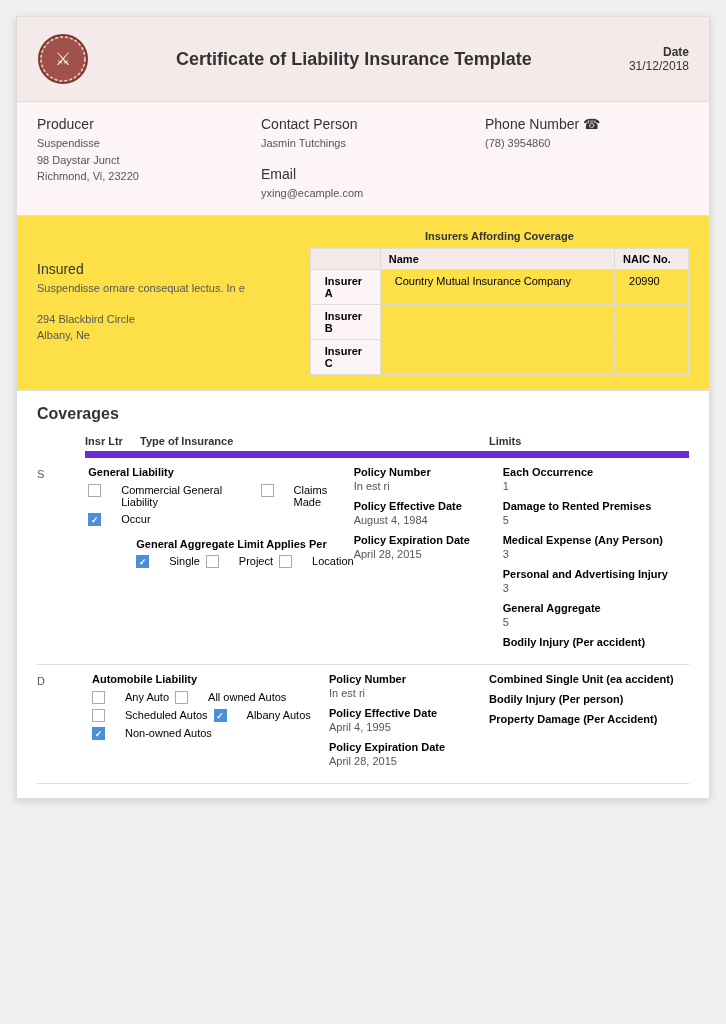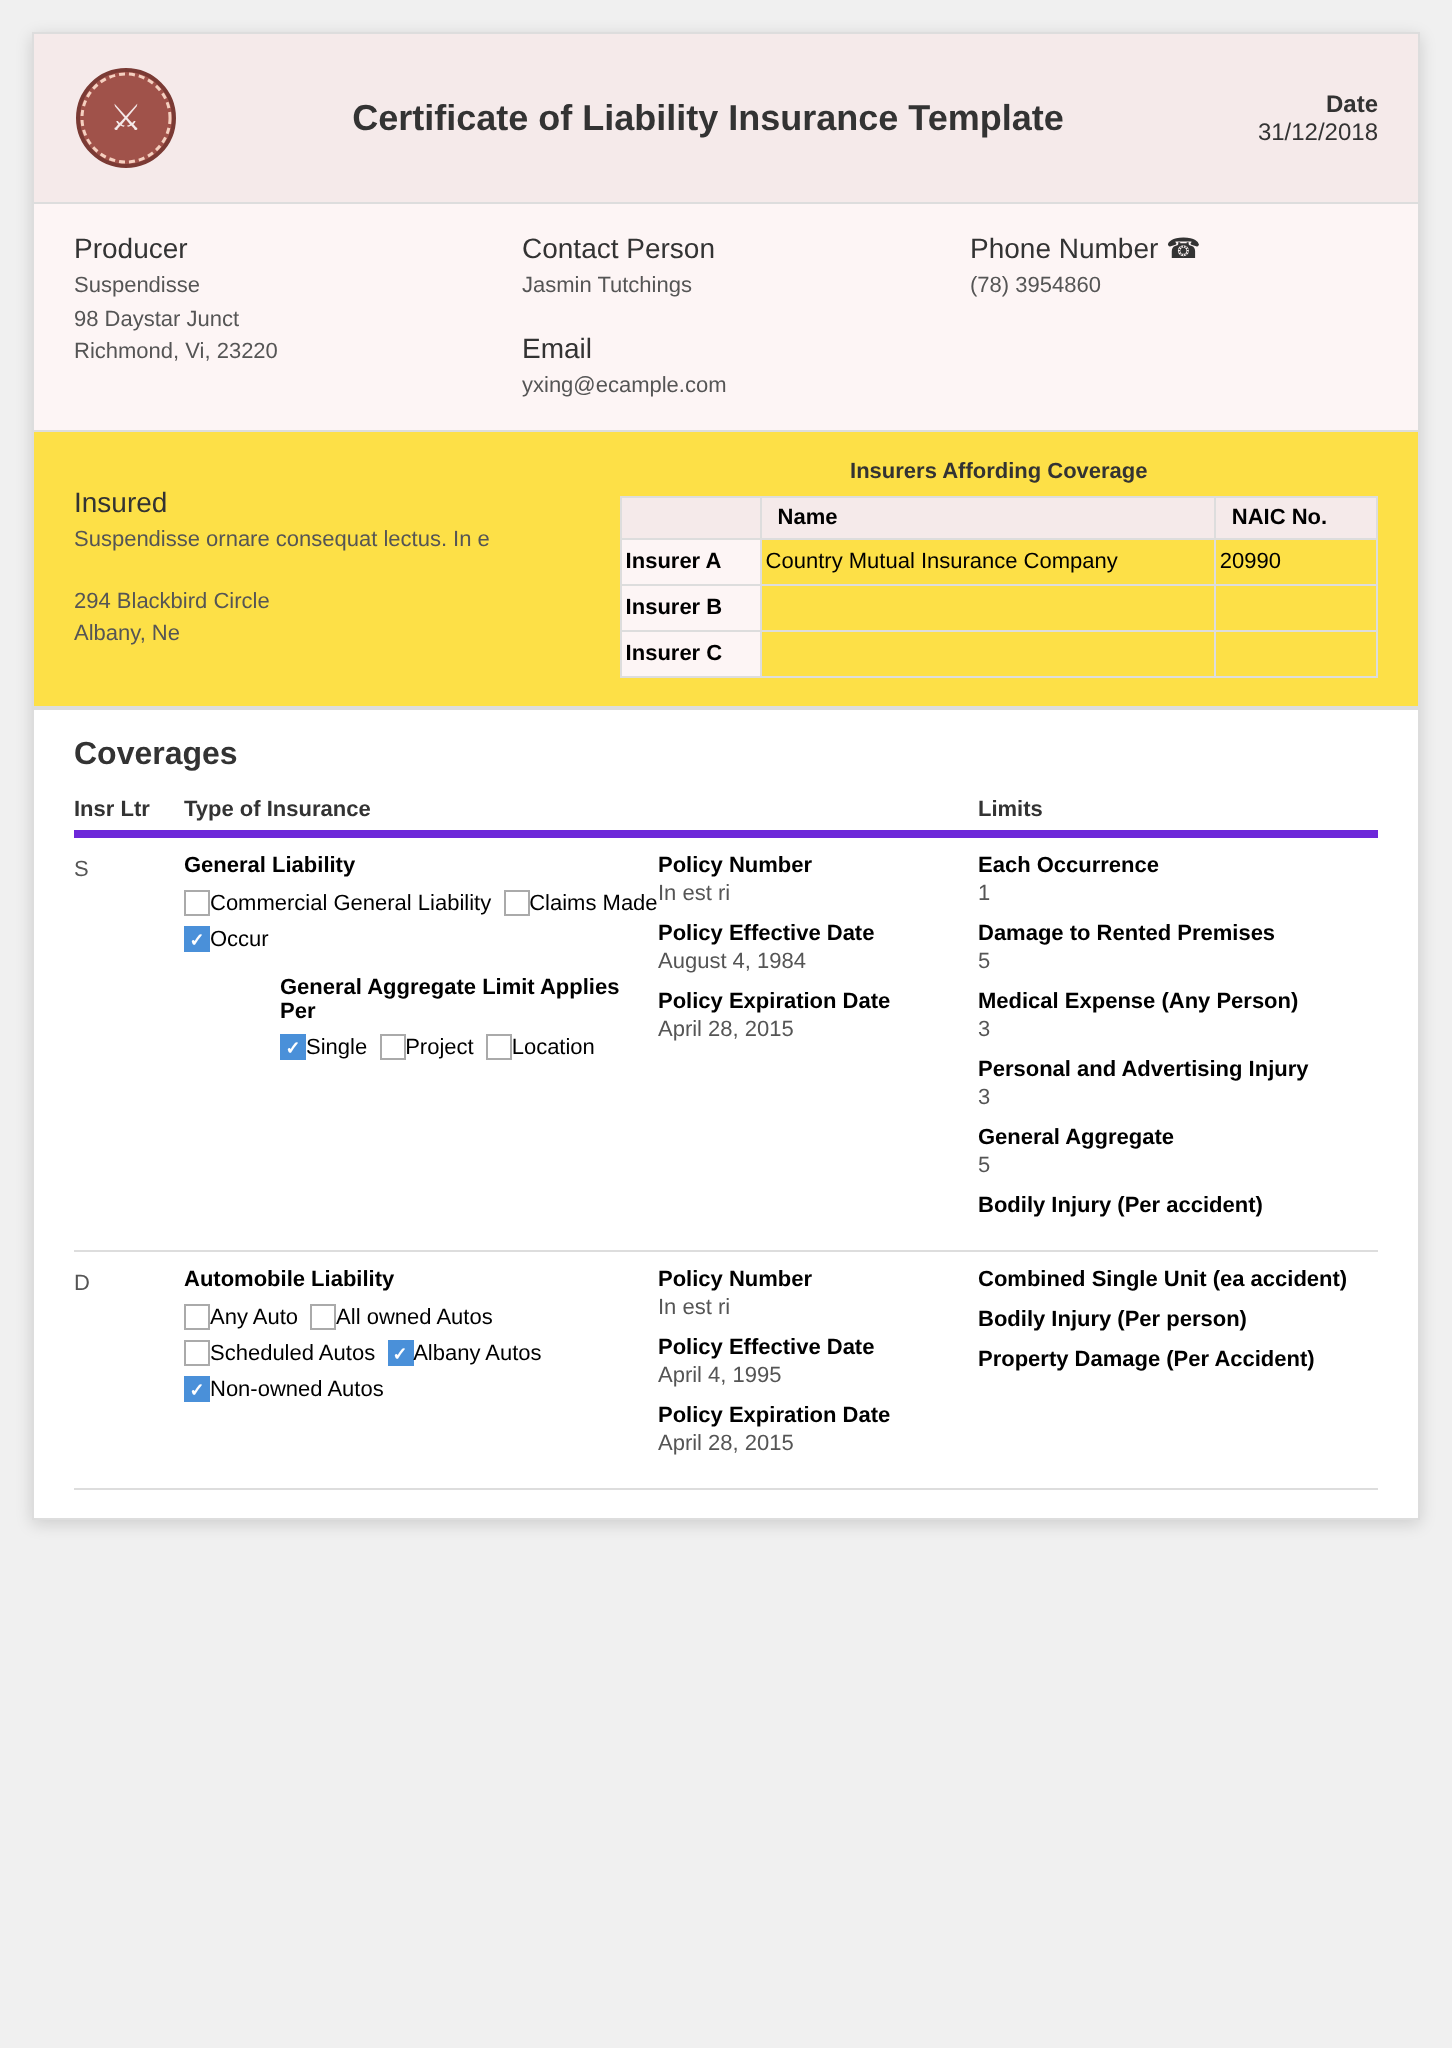--- a/index.html
+++ b/index.html
@@ -103,21 +103,21 @@
       font-size: 11px;
     }
     .insurers-table th {
       background: #f5eaea;
       padding: 4px 8px;
       text-align: left;
       font-weight: bold;
       border: 1px solid #ddd;
     }
     .insurers-table td {
-      padding: 5px 2px;
+      padding: 5px 14px;
       border: 1px solid #ddd;
       vertical-align: top;
     }
     .insurers-table .row-label {
       font-weight: bold;
       background: #fdf5f5;
       width: 70px;
     }
 
     
@@ -129,21 +129,22 @@
       font-weight: bold;
       color: #333;
       margin-bottom: 8px;
     }
     .coverages-header {
       display: flex;
       font-size: 11px;
       font-weight: bold;
       color: #333;
       padding: 4px 0;
-      border-bottom: 4px solid #6d28d9;
+      border-bottom: 7px solid #6d28d9;
+      margin-left: 48px;
     }
     .col-insr {
       width: 55px;
     }
     .col-type {
       flex: 1;
     }
     .col-policy {
       width: 160px;
     }
@@ -195,22 +196,22 @@
 
     
     .checkbox-row {
       display: flex;
       align-items: center;
       gap: 6px;
       margin-bottom: 5px;
     }
     .checkbox-item {
       display: flex;
-      align-items: center;
-      gap: 0;
+      align-items: flex-start;
+      gap: 20px;
     }
     .cb {
       width: 13px;
       height: 13px;
       border: 1px solid #aaa;
       display: inline-flex;
       align-items: center;
       justify-content: center;
       background: #fff;
       flex-shrink: 0;

